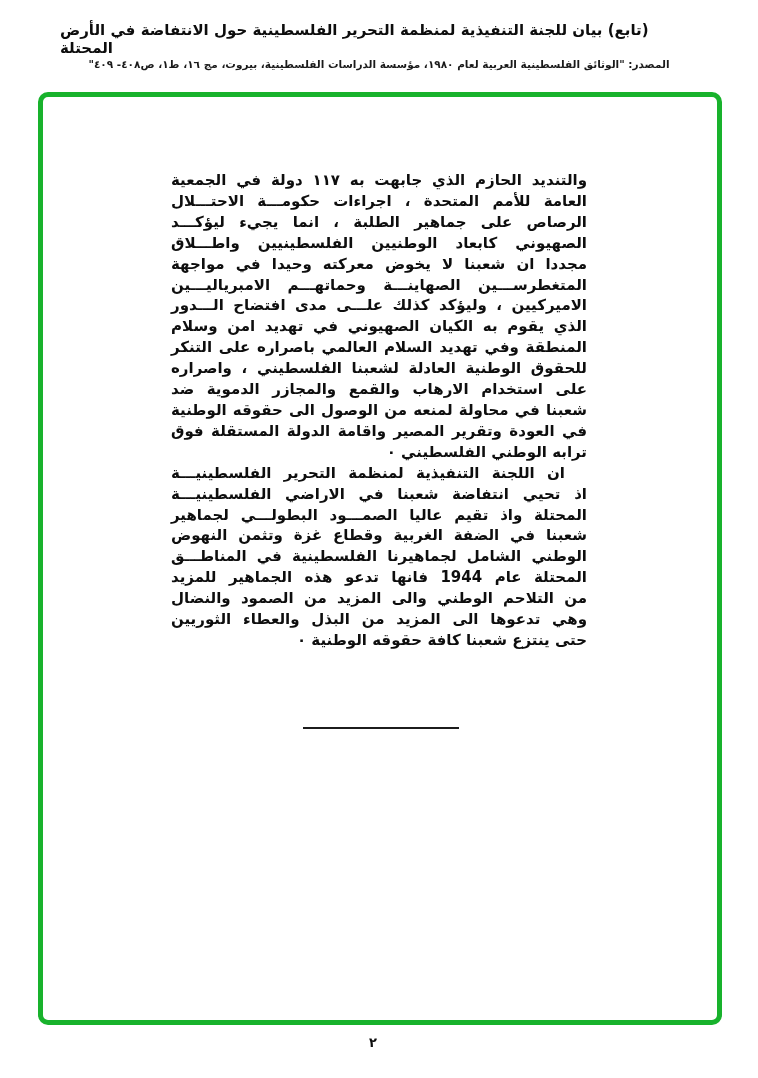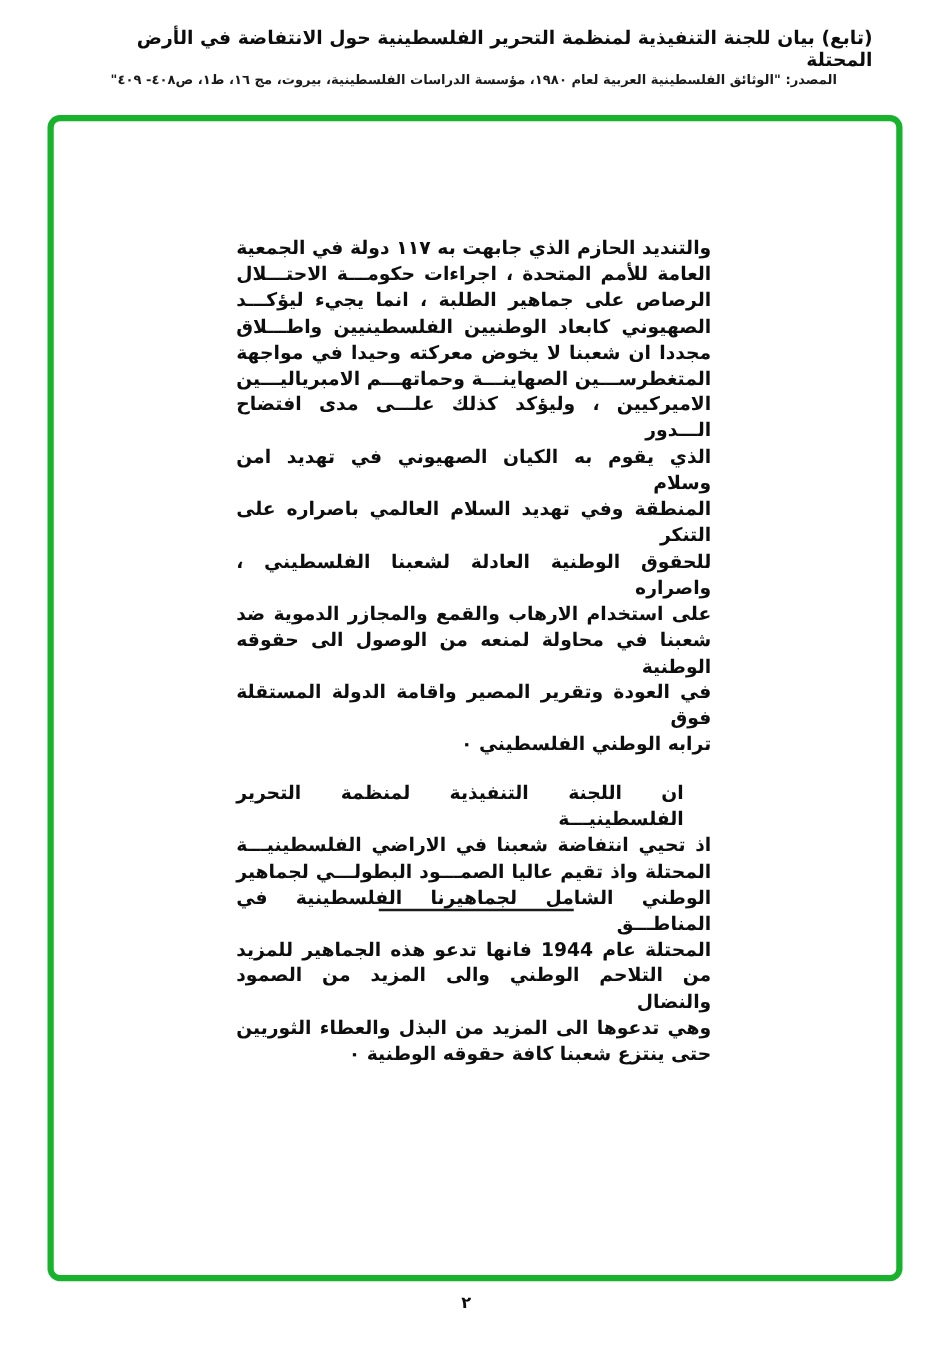--- a/index.html
+++ b/index.html
@@ -15,21 +15,21 @@
     overflow: hidden;
     font-family: "DejaVu Sans", sans-serif;
     color: #111;
   }
   .doc-title {
     position: absolute;
     top: 21px;
     left: 60px;
     right: 60px;
     direction: rtl;
-    text-align: right;
+    text-align: left;
     font-size: 15px;
     font-weight: 700;
     letter-spacing: 0.2px;
     color: #0d0d0d;
   }
   .doc-source {
     position: absolute;
     top: 58px;
     left: 40px;
     right: 40px;
@@ -54,21 +54,21 @@
     position: absolute;
     top: 170px;
     right: 171px;
     width: 416px;
     direction: rtl;
     font-size: 15px;
     font-weight: 700;
     line-height: 20.9px;
     color: #0e0e0e;
   }
-  .para { margin: 18px; }
+  .para { margin: 0; }
   .line {
     text-align: justify;
     text-align-last: justify;
     white-space: normal;
   }
   .line-last {
     text-align-last: right;
   }
   .line-indent {
     padding-right: 22px;
@@ -117,20 +117,21 @@
         <div class="line">للحقوق الوطنية العادلة لشعبنا الفلسطيني ، واصراره</div>
         <div class="line">على استخدام الارهاب والقمع والمجازر الدموية ضد</div>
         <div class="line">شعبنا في محاولة لمنعه من الوصول الى حقوقه الوطنية</div>
         <div class="line">في العودة وتقرير المصير واقامة الدولة المستقلة فوق</div>
         <div class="line line-last">ترابه الوطني الفلسطيني ٠</div>
       </div>
       <div class="para">
         <div class="line line-indent">ان اللجنة التنفيذية لمنظمة التحرير الفلسطينيـــة</div>
         <div class="line">اذ تحيي انتفاضة شعبنا في الاراضي الفلسطينيـــة</div>
         <div class="line">المحتلة واذ تقيم عاليا الصمـــود البطولـــي لجماهير</div>
+        <div class="line">شعبنا في الضفة الغربية وقطاع غزة وتثمن النهوض</div>
         <div class="line">الوطني الشامل لجماهيرنا الفلسطينية في المناطـــق</div>
         <div class="line">المحتلة عام 1944 فانها تدعو هذه الجماهير للمزيد</div>
         <div class="line">من التلاحم الوطني والى المزيد من الصمود والنضال</div>
         <div class="line">وهي تدعوها الى المزيد من البذل والعطاء الثوريين</div>
         <div class="line line-last">حتى ينتزع شعبنا كافة حقوقه الوطنية ٠</div>
       </div>
     </div>
 
   <div class="divider"></div>
 

